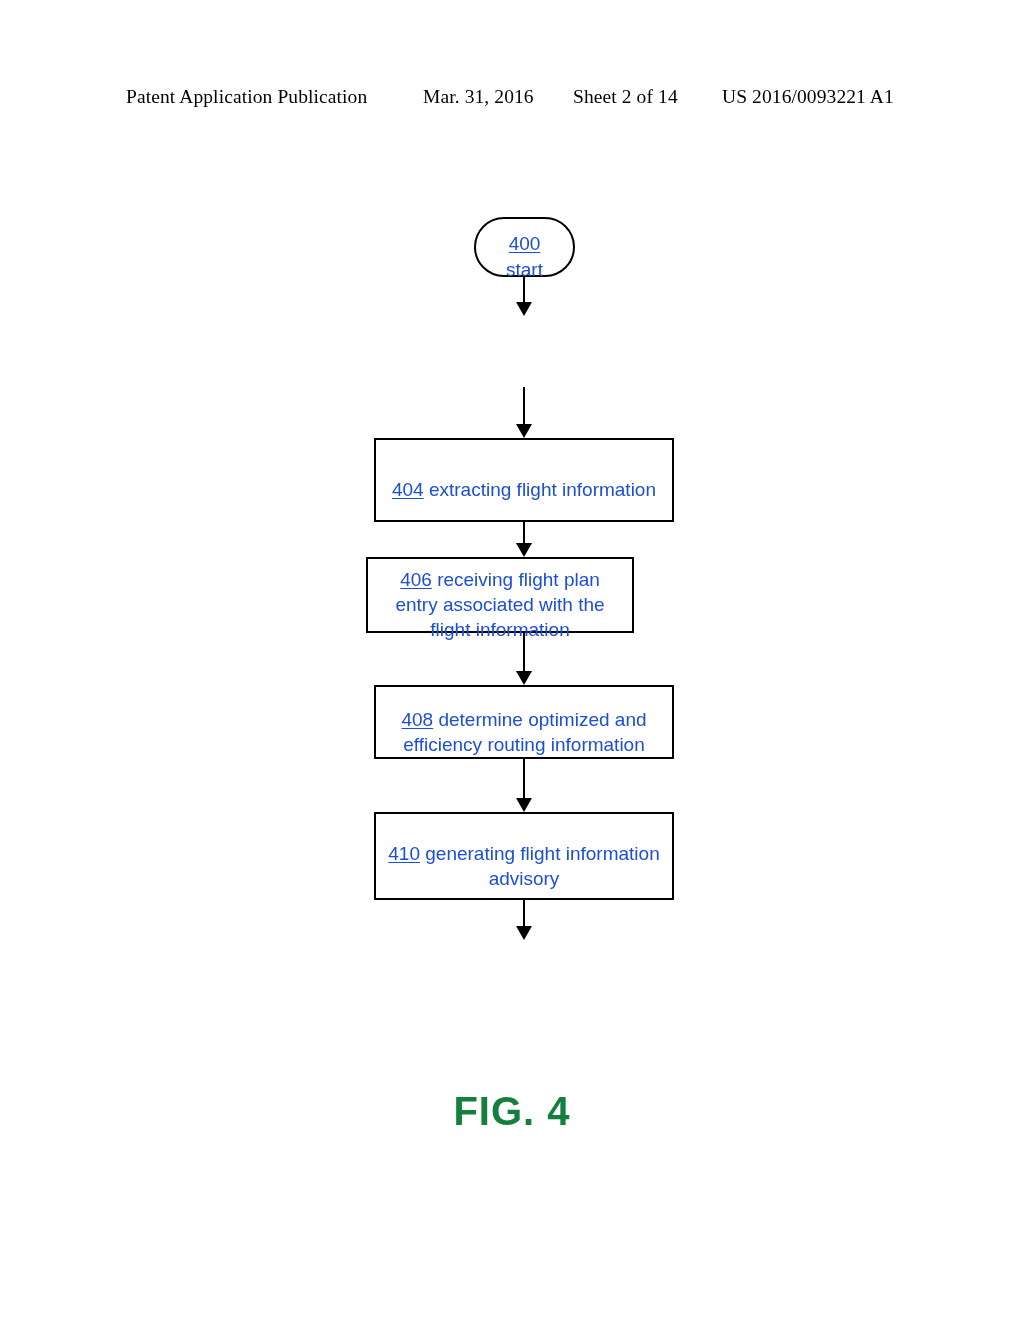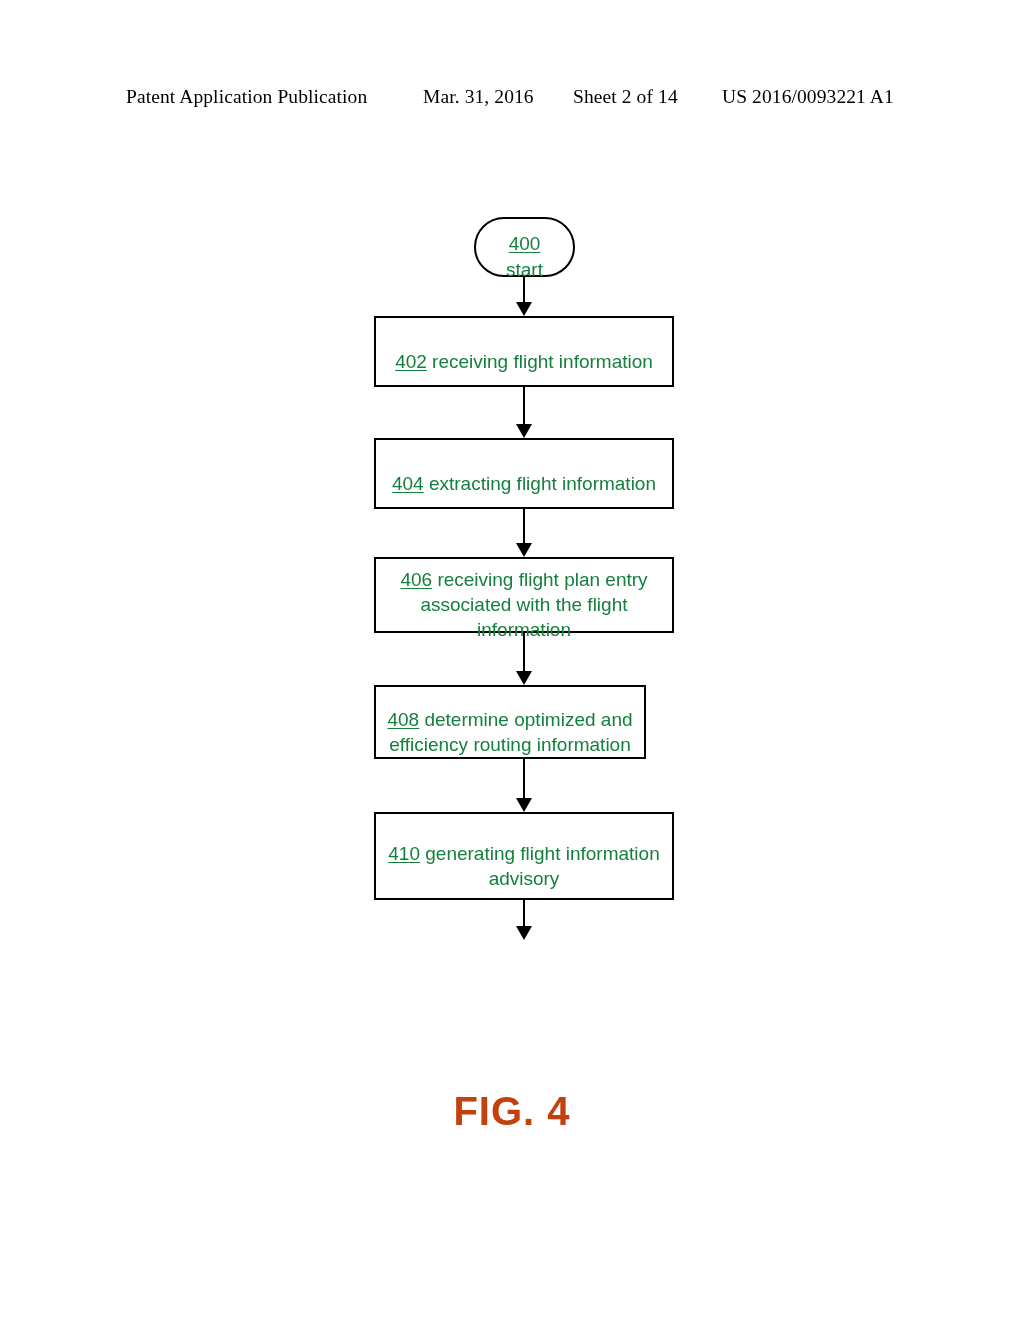--- a/index.html
+++ b/index.html
@@ -66,21 +66,21 @@
     display: flex;
     align-items: center;
     justify-content: center;
     text-align: center;
   }
 
   .node .node-text {
     font-family: "Liberation Sans", sans-serif;
     font-size: 19px;
     line-height: 25px;
-    color: #15803d;
+    color: #1d4ed8;
     padding: 0 10px;
     white-space: pre-line;
     margin-top: 19px;
   }
 
   .node-ref {
     text-decoration: underline;
     text-underline-offset: 2px;
   }
 
@@ -125,21 +125,21 @@
   #figure-caption {
     position: absolute;
     left: 0;
     top: 1089px;
     width: 1024px;
     text-align: center;
     font-family: "Liberation Sans", sans-serif;
     font-weight: bold;
     font-size: 40px;
     letter-spacing: 1px;
-    color: #c2410c;
+    color: #15803d;
   }
 </style>
 </head>
 <body>
 
 <div id="page-header">
   <span class="hdr-pub">Patent Application Publication</span>
   <span class="hdr-date">Mar. 31, 2016</span>
   <span class="hdr-sheet">Sheet 2 of 14</span>
   <span class="hdr-docnum">US 2016/0093221 A1</span>
@@ -167,30 +167,27 @@
       <div class="head" style="top: 39px;"></div>
     </div>
     <div class="connector" style="left: 512px; top: 886px; height: 54px;">
       <div class="stem" style="height: 41px;"></div>
       <div class="head" style="top: 40px;"></div>
     </div>
     <div class="node terminator" style="left: 474px; top: 217px; width: 101px; height: 60px;">
       <div class="node-text"><span class="node-ref">400</span><span>
 start</span></div>
     </div>
-    <div class="node process" style="left: 374px; top: 316px; width: 300px; height: 71px;">
-      <div class="node-text"><span class="node-ref">402</span><span> receiving flight information</span></div>
-    </div>
-    <div class="node process" style="left: 374px; top: 438px; width: 300px; height: 71px;">
+    <div class="node process" style="left: 374px; top: 438px; width: 300px; height: 84px;">
       <div class="node-text"><span class="node-ref">404</span><span> extracting flight information</span></div>
     </div>
-    <div class="node process" style="left: 374px; top: 557px; width: 300px; height: 76px;">
+    <div class="node process" style="left: 366px; top: 557px; width: 268px; height: 76px;">
       <div class="node-text"><span class="node-ref">406</span><span> receiving flight plan entry associated with the flight information</span></div>
     </div>
-    <div class="node process" style="left: 374px; top: 685px; width: 272px; height: 74px;">
+    <div class="node process" style="left: 374px; top: 685px; width: 300px; height: 74px;">
       <div class="node-text"><span class="node-ref">408</span><span> determine optimized and efficiency routing information</span></div>
     </div>
     <div class="node process" style="left: 374px; top: 812px; width: 300px; height: 88px;">
       <div class="node-text"><span class="node-ref">410</span><span> generating flight information advisory</span></div>
     </div>
   </div>
 
 <div id="figure-caption">FIG. 4</div>
 
 </body></html>

